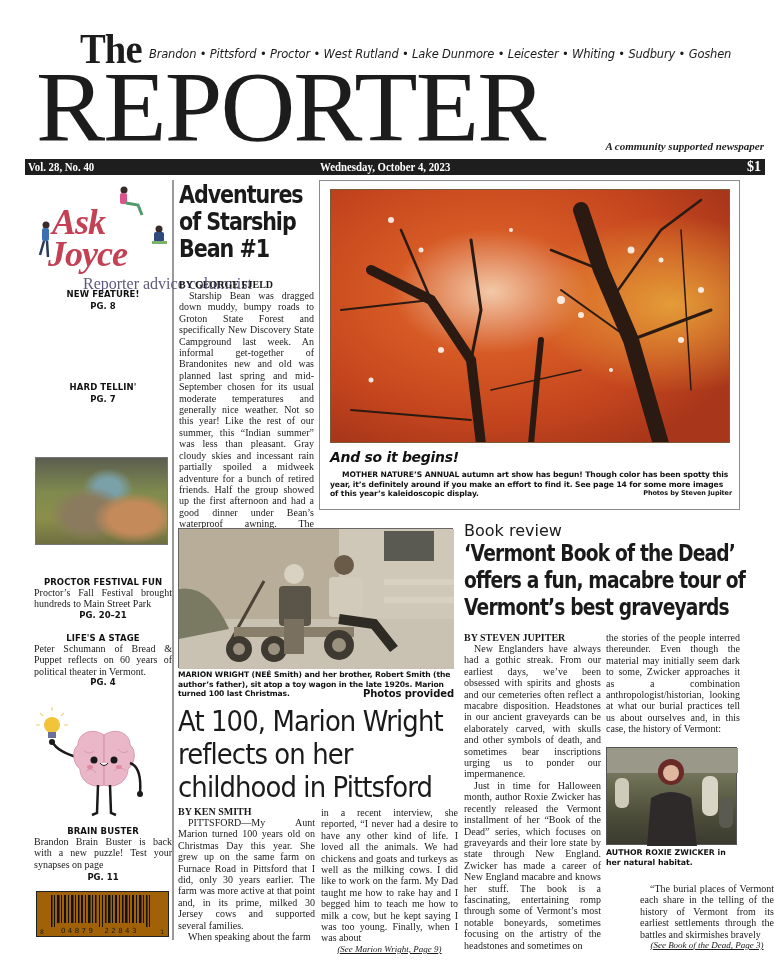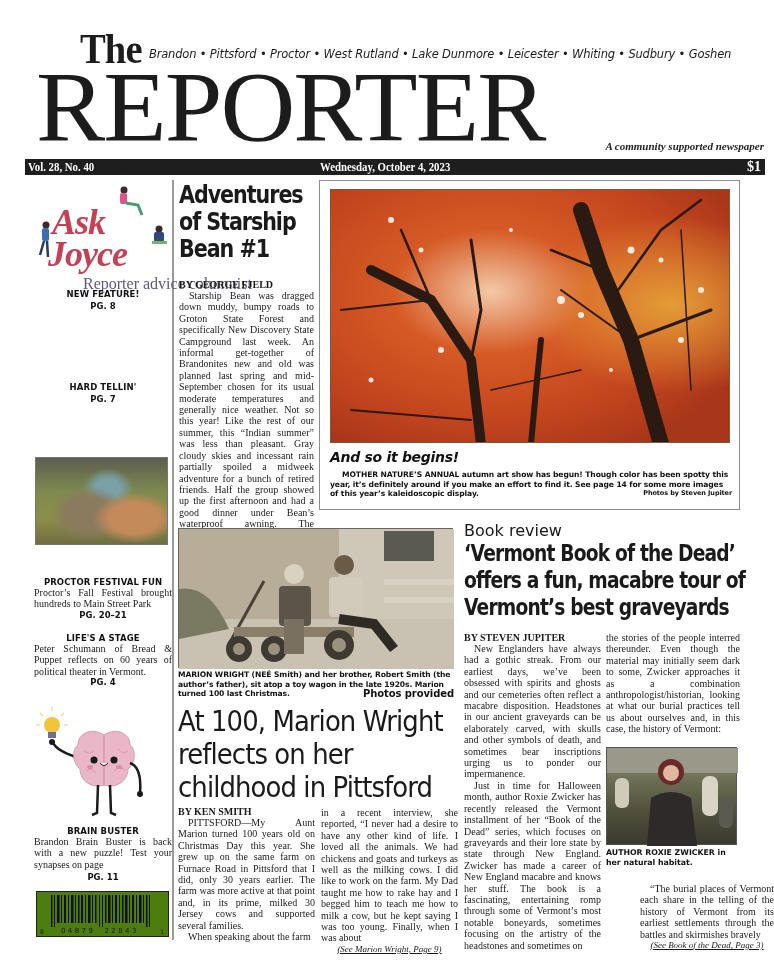--- a/index.html
+++ b/index.html
@@ -30,21 +30,21 @@
   .photo { position: absolute; overflow: hidden; }
   .ph-festival { left: 35px; top: 457px; width: 133px; height: 88px; border: 1px solid #777;
     background:
       radial-gradient(ellipse at 75% 70%, #c48a5a 0 18%, transparent 30%),
       radial-gradient(ellipse at 40% 65%, #8a7a5e 0 20%, transparent 35%),
       radial-gradient(ellipse at 55% 35%, #7aa0a8 0 12%, transparent 25%),
       linear-gradient(180deg, #5b5e50 0%, #7f8a4e 40%, #8c8f4a 70%, #6f6e42 100%); }
 
   .brain { position: absolute; left: 34px; top: 705px; width: 138px; height: 120px; }
 
-  .barcode { position: absolute; left: 36px; top: 891px; width: 133px; height: 46px; border: 1.5px solid #222; background: #4d7c0f; }
+  .barcode { position: absolute; left: 36px; top: 891px; width: 133px; height: 46px; border: 1.5px solid #222; background: #a16207; }
 
   
   .sb-head { left: 179px; top: 182px; width: 135px; font-family: "DejaVu Sans", sans-serif; font-weight: bold; font-size: 24px; line-height: 27px; letter-spacing: -1.2px; color: #1a1a1a; transform: scaleX(0.86); transform-origin: left top; width: 160px; }
   .byline { font-family: "Liberation Serif", serif; font-weight: bold; font-size: 10px; color: #1a1a1a; }
   .body-text { font-size: 10px; line-height: 11.4px; text-align: justify; color: #1a1a1a; hyphens: auto; }
   .jump { font-style: italic; font-size: 9px; text-align: center; color: #1a1a1a; text-decoration: underline; }
 
   
   .hero-frame { left: 319px; top: 180px; width: 421px; height: 330px; border: 1.5px solid #8c8c8c; background: #fff; }
   .hero-photo { left: 330px; top: 189px; width: 400px; height: 254px; overflow: hidden; border: 1px solid #7a5a3a; }

